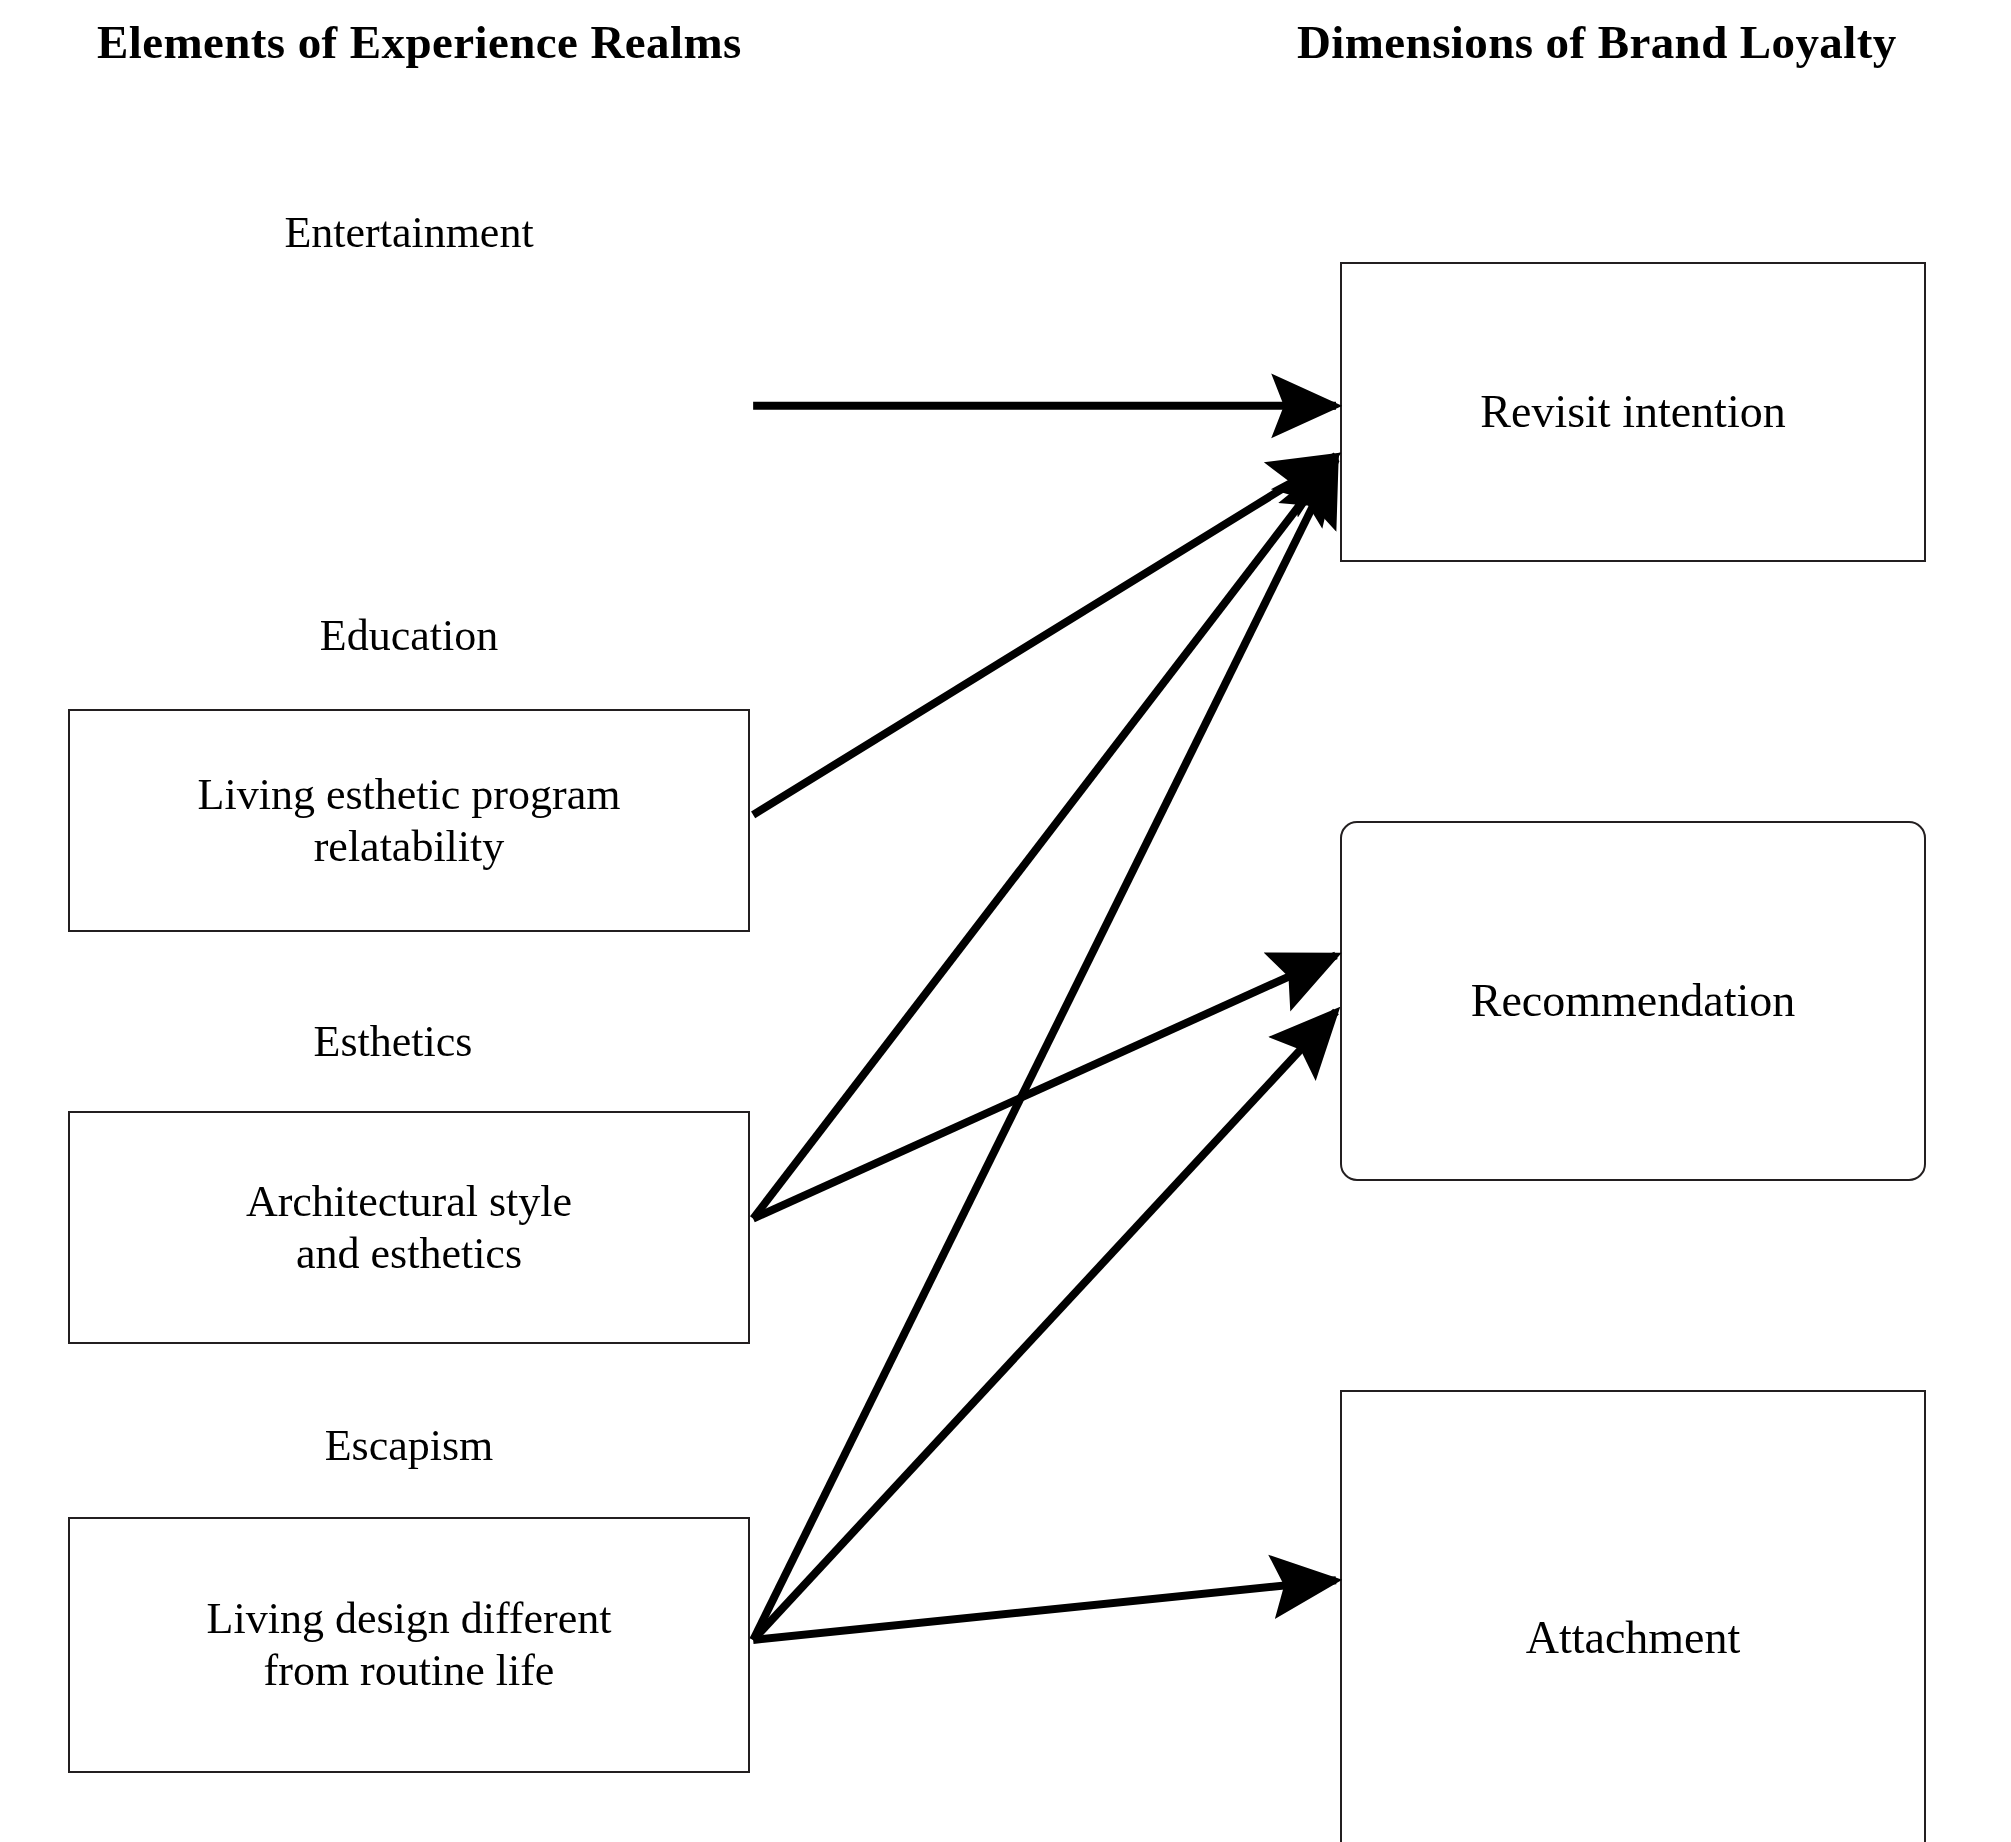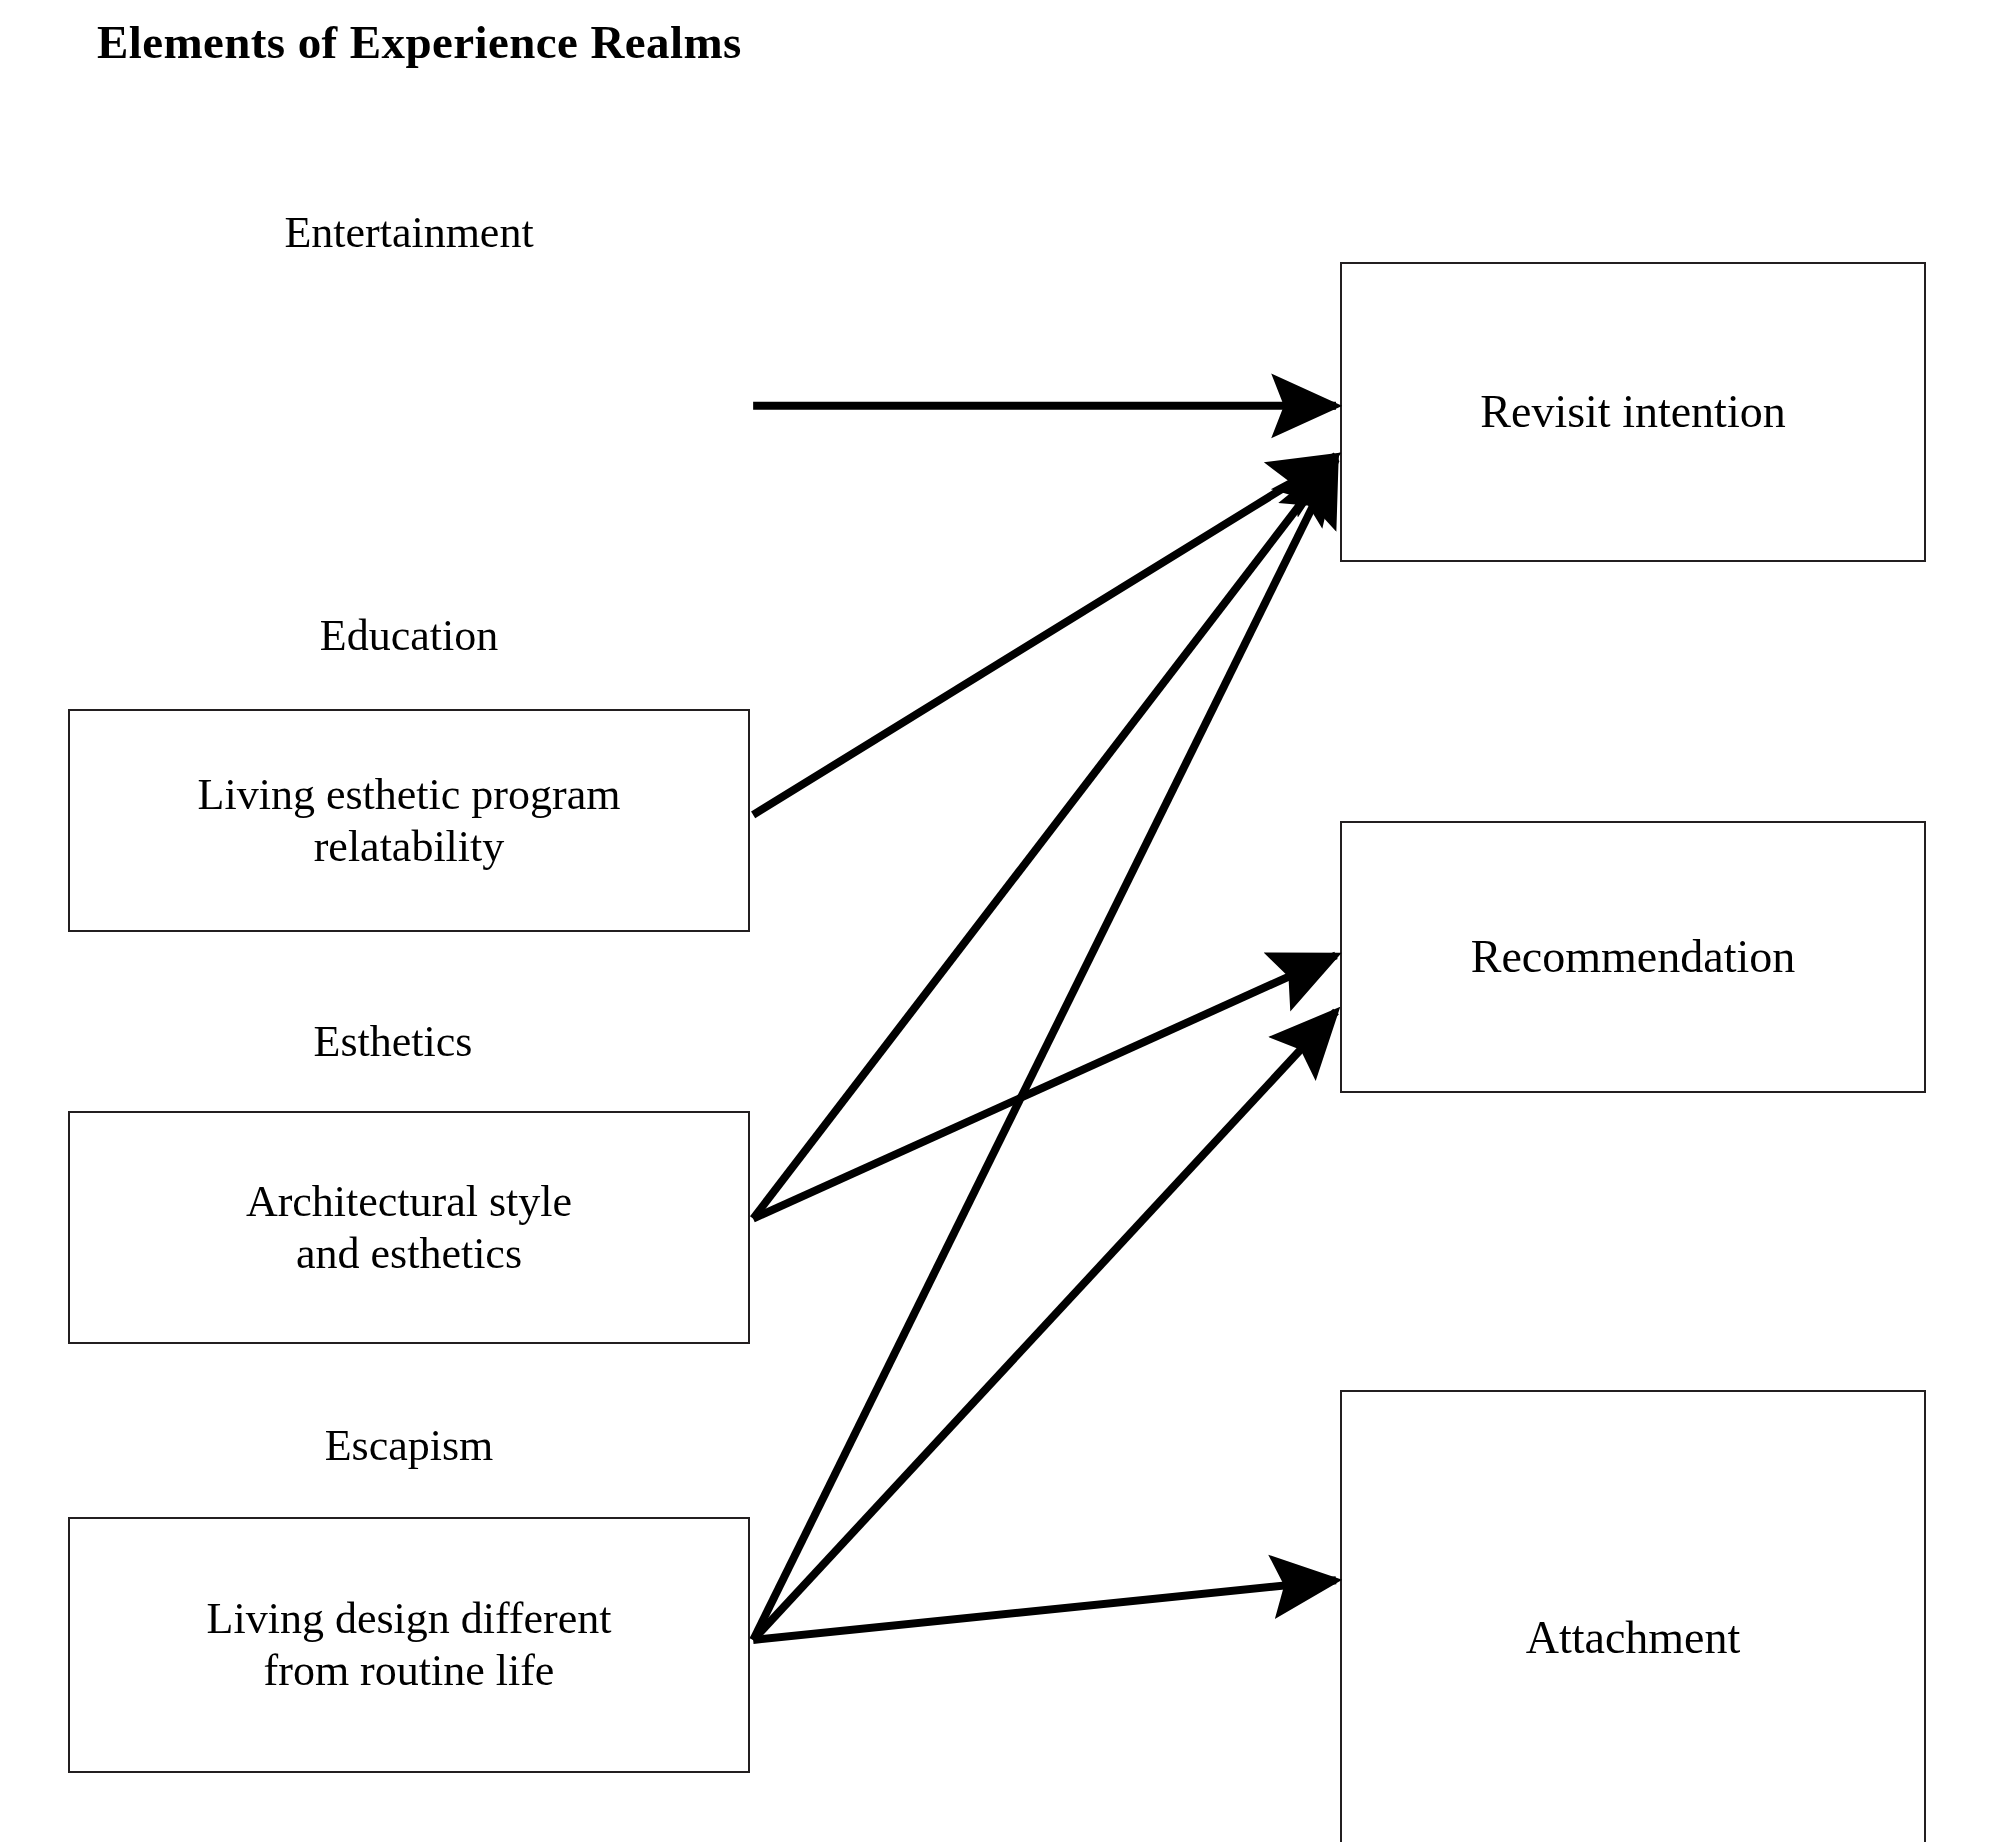--- a/index.html
+++ b/index.html
@@ -59,38 +59,39 @@
   
   .left-box { left: 68px; width: 682px; }
   #box-entertainment { top: 307px;  height: 200px; }
   #box-education     { top: 709px;  height: 223px; }
   #box-esthetics     { top: 1111px; height: 233px; }
   #box-escapism      { top: 1517px; height: 256px; }
 
   
   .right-box { left: 1340px; width: 586px; }
   #box-revisit        { top: 262px;  height: 300px; }
-  #box-recommendation { top: 821px;  height: 272px; }
+  #box-recommendation { top: 821px;  height: 360px; border-radius: 17px; }
   #box-attachment     { top: 1390px; height: 496px; }
 
   #arrow-layer {
     position: absolute;
     left: 0;
     top: 0;
     width: 2011px;
     height: 1843px;
     pointer-events: none;
   }
 </style>
 </head>
 <body>
 
 <div id="canvas">
 
   <div class="col-header" id="header-left">Elements of Experience Realms</div>
+  <div class="col-header" id="header-right">Dimensions of Brand Loyalty</div>
 
   <div class="realm-label" style="left:68px; top:211px; width:682px;">Entertainment</div>
   <div class="realm-label" style="left:68px; top:614px; width:682px;">Education</div>
   <div class="realm-label" style="left:52px; top:1020px; width:682px;">Esthetics</div>
   <div class="realm-label" style="left:68px; top:1424px; width:682px;">Escapism</div>
 
   <div class="node-box left-box" id="box-education">
     <span class="node-text">Living esthetic program
 relatability</span>
   </div>

